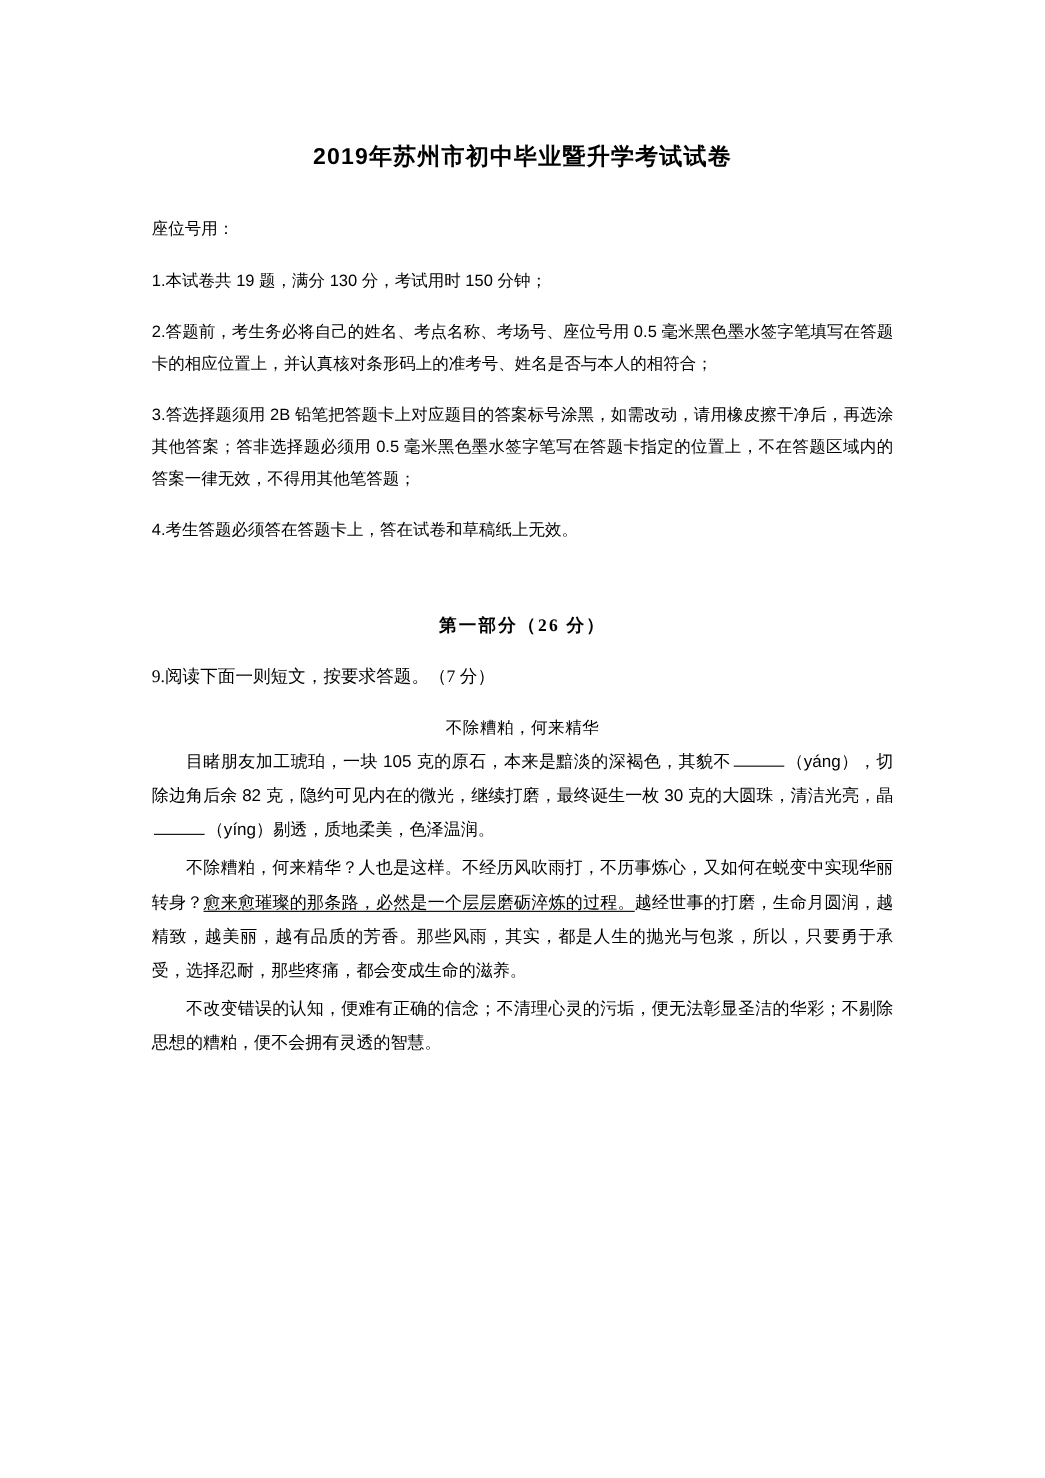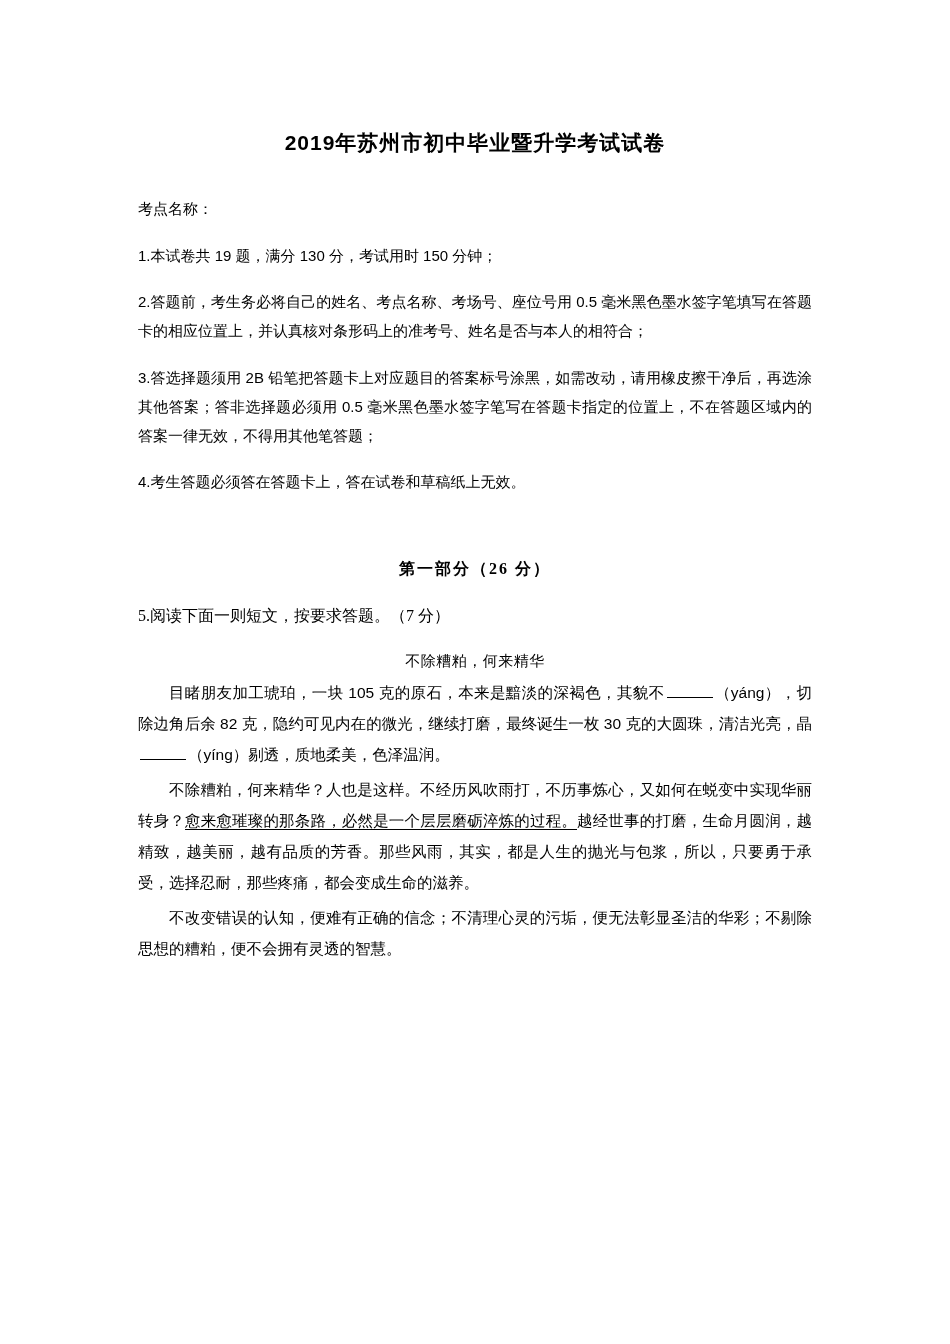--- a/index.html
+++ b/index.html
@@ -100,30 +100,30 @@
   }
 </style>
 </head>
 <body>
 
 <div class="page">
 
   <div class="doc-title">2019年苏州市初中毕业暨升学考试试卷</div>
 
 
-  <div class="notice-heading">考点名称：</div>
+  <div class="notice-heading">座位号用：</div>
 
   <div class="notice-item">1.本试卷共 19 题，满分 130 分，考试用时 150 分钟；</div>
   <div class="notice-item">2.答题前，考生务必将自己的姓名、考点名称、考场号、座位号用 0.5 毫米黑色墨水签字笔填写在答题卡的相应位置上，并认真核对条形码上的准考号、姓名是否与本人的相符合；</div>
   <div class="notice-item">3.答选择题须用 2B 铅笔把答题卡上对应题目的答案标号涂黑，如需改动，请用橡皮擦干净后，再选涂其他答案；答非选择题必须用 0.5 毫米黑色墨水签字笔写在答题卡指定的位置上，不在答题区域内的答案一律无效，不得用其他笔答题；</div>
   <div class="notice-item">4.考生答题必须答在答题卡上，答在试卷和草稿纸上无效。</div>
 
   <div class="part-title">第一部分（26 分）</div>
 
-  <div class="question-line">5.阅读下面一则短文，按要求答题。（7 分）</div>
+  <div class="question-line">9.阅读下面一则短文，按要求答题。（7 分）</div>
 
   <div class="passage-title">不除糟粕，何来精华</div>
 
   <div class="para">目睹朋友加工琥珀，一块 105 克的原石，本来是黯淡的深褐色，其貌不<span class="blank"></span>（yáng），切除边角后余 82 克，隐约可见内在的微光，继续打磨，最终诞生一枚 30 克的大圆珠，清洁光亮，晶<span class="blank"></span>（yíng）剔透，质地柔美，色泽温润。</div>
   <div class="para">不除糟粕，何来精华？人也是这样。不经历风吹雨打，不历事炼心，又如何在蜕变中实现华丽转身？<span class="u">愈来愈璀璨的那条路，必然是一个层层磨砺淬炼的过程。</span>越经世事的打磨，生命月圆润，越精致，越美丽，越有品质的芳香。那些风雨，其实，都是人生的抛光与包浆，所以，只要勇于承受，选择忍耐，那些疼痛，都会变成生命的滋养。</div>
   <div class="para">不改变错误的认知，便难有正确的信念；不清理心灵的污垢，便无法彰显圣洁的华彩；不剔除思想的糟粕，便不会拥有灵透的智慧。</div>
 
 </div>
 
 </body></html>

